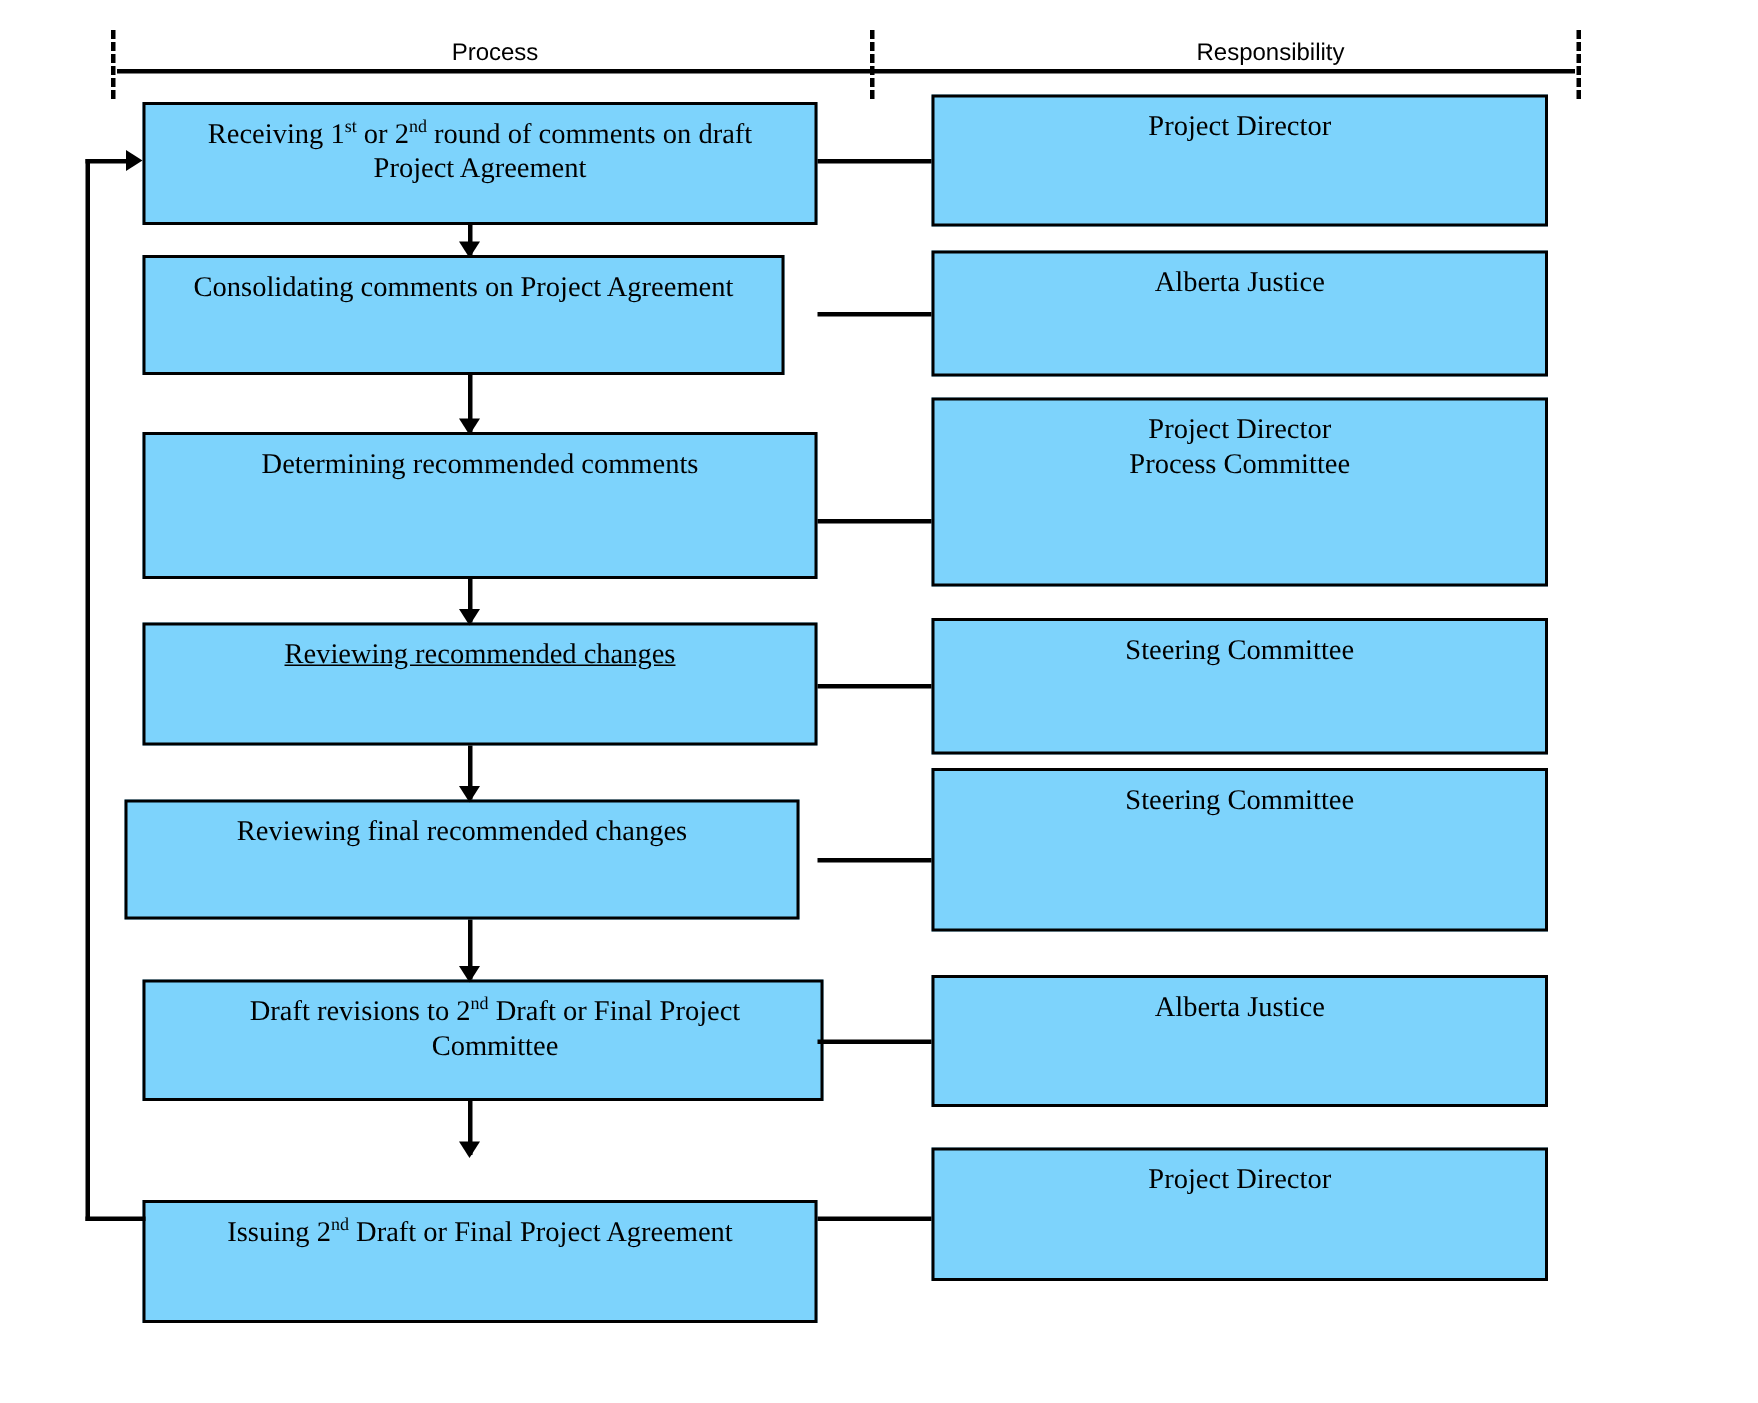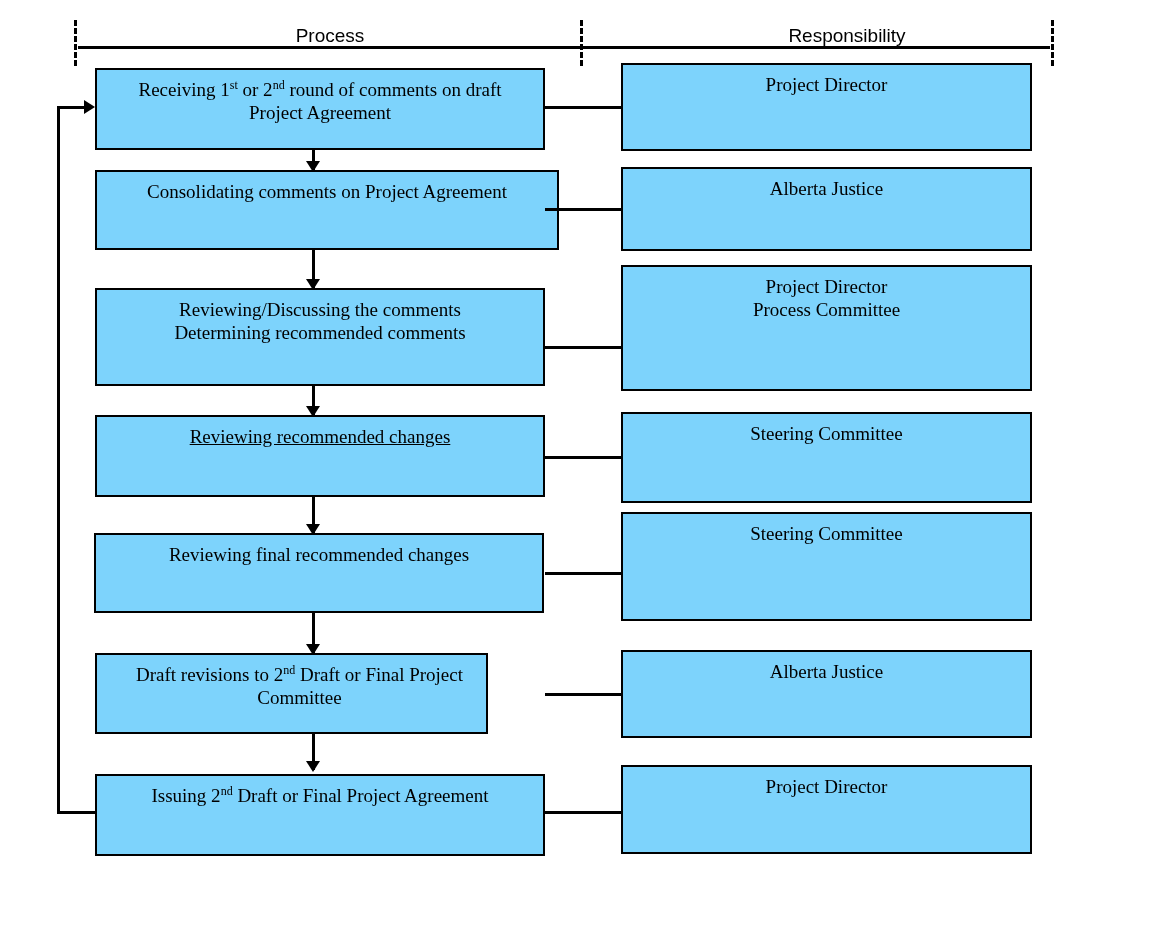--- a/index.html
+++ b/index.html
@@ -4,21 +4,21 @@
 <style>
   html,body{margin:0;padding:0;background:#ffffff;}
   body{width:1172px;height:935px;overflow:hidden;
        font-family:"Liberation Serif", serif;color:#000;}
   #stage{position:relative;width:1172px;height:935px;}
 
   
   .hdr-label{
     position:absolute;
     font-family:"Liberation Sans", sans-serif;
-    font-size:19px;
+    font-size:16px;
     line-height:19px;
     text-align:center;
     color:#000;
     white-space:nowrap;
   }
   .hdr-rule{
     position:absolute;
     background:#000;
     height:3px;
   }
@@ -76,43 +76,42 @@
   <div class="hdr-label" style="left:78px; top:26px; width:504px;">Process</div>
   <div class="hdr-label" style="left:584px; top:26px; width:468px;padding-left:29px;">Responsibility</div>
 
   <div class="hdr-rule" style="left:78px; top:46px; width:972px;"></div>
 
   <div class="node" style="left:95px; top:68px; width:450px; height:82px;">
     <span class="ln">Receiving 1<sup>st</sup> or 2<sup>nd</sup> round of comments on draft</span>
     <span class="ln">Project Agreement</span>
   </div>
 
-  <div class="node" style="left:95px; top:170px; width:464px; height:80px;">
+  <div class="node" style="left:95px; top:170px; width:428px; height:80px;">
     <span class="ln">Consolidating comments on Project Agreement</span>
   </div>
 
   <div class="node" style="left:95px; top:288px; width:450px; height:98px;">
-    <span class="ln">Reviewing/Discussing the comments</span>
     <span class="ln">Determining recommended comments</span>
   </div>
 
   <div class="node" style="left:95px; top:415px; width:450px; height:82px;text-decoration:underline;">
     <span class="ln">Reviewing recommended changes</span>
   </div>
 
-  <div class="node" style="left:94px; top:533px; width:450px; height:80px;">
+  <div class="node" style="left:83px; top:533px; width:450px; height:80px;">
     <span class="ln">Reviewing final recommended changes</span>
   </div>
 
-  <div class="node" style="left:95px; top:653px; width:393px; height:81px;padding-left:16px;">
+  <div class="node" style="left:95px; top:653px; width:454px; height:81px;padding-left:16px;">
     <span class="ln">Draft revisions to 2<sup>nd</sup> Draft or Final Project</span>
     <span class="ln">Committee</span>
   </div>
 
-  <div class="node" style="left:95px; top:774px; width:450px; height:82px;">
+  <div class="node" style="left:95px; top:800px; width:450px; height:82px;">
     <span class="ln">Issuing 2<sup>nd</sup> Draft or Final Project Agreement</span>
   </div>
 
   <div class="node" style="left:621px; top:63px; width:411px; height:88px;">
     <span class="ln">Project Director</span>
   </div>
 
   <div class="node" style="left:621px; top:167px; width:411px; height:84px;">
     <span class="ln">Alberta Justice</span>
   </div>

